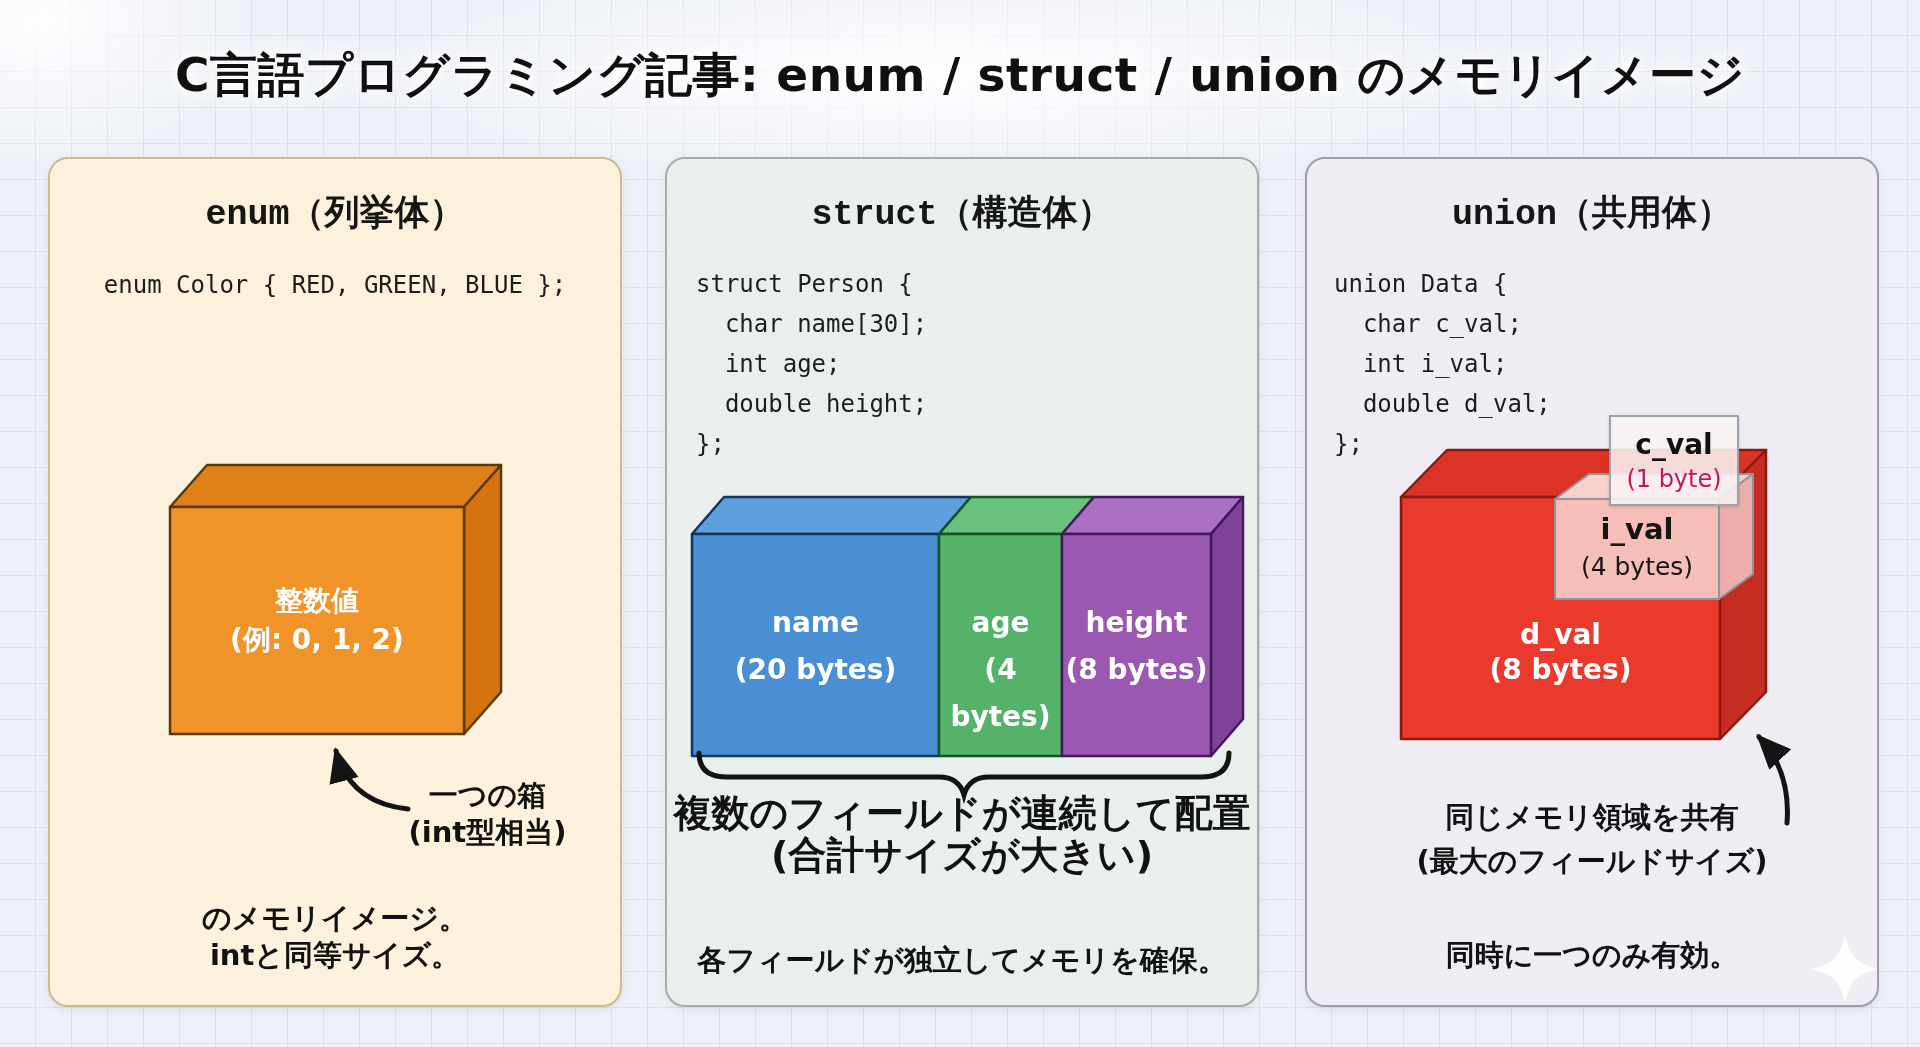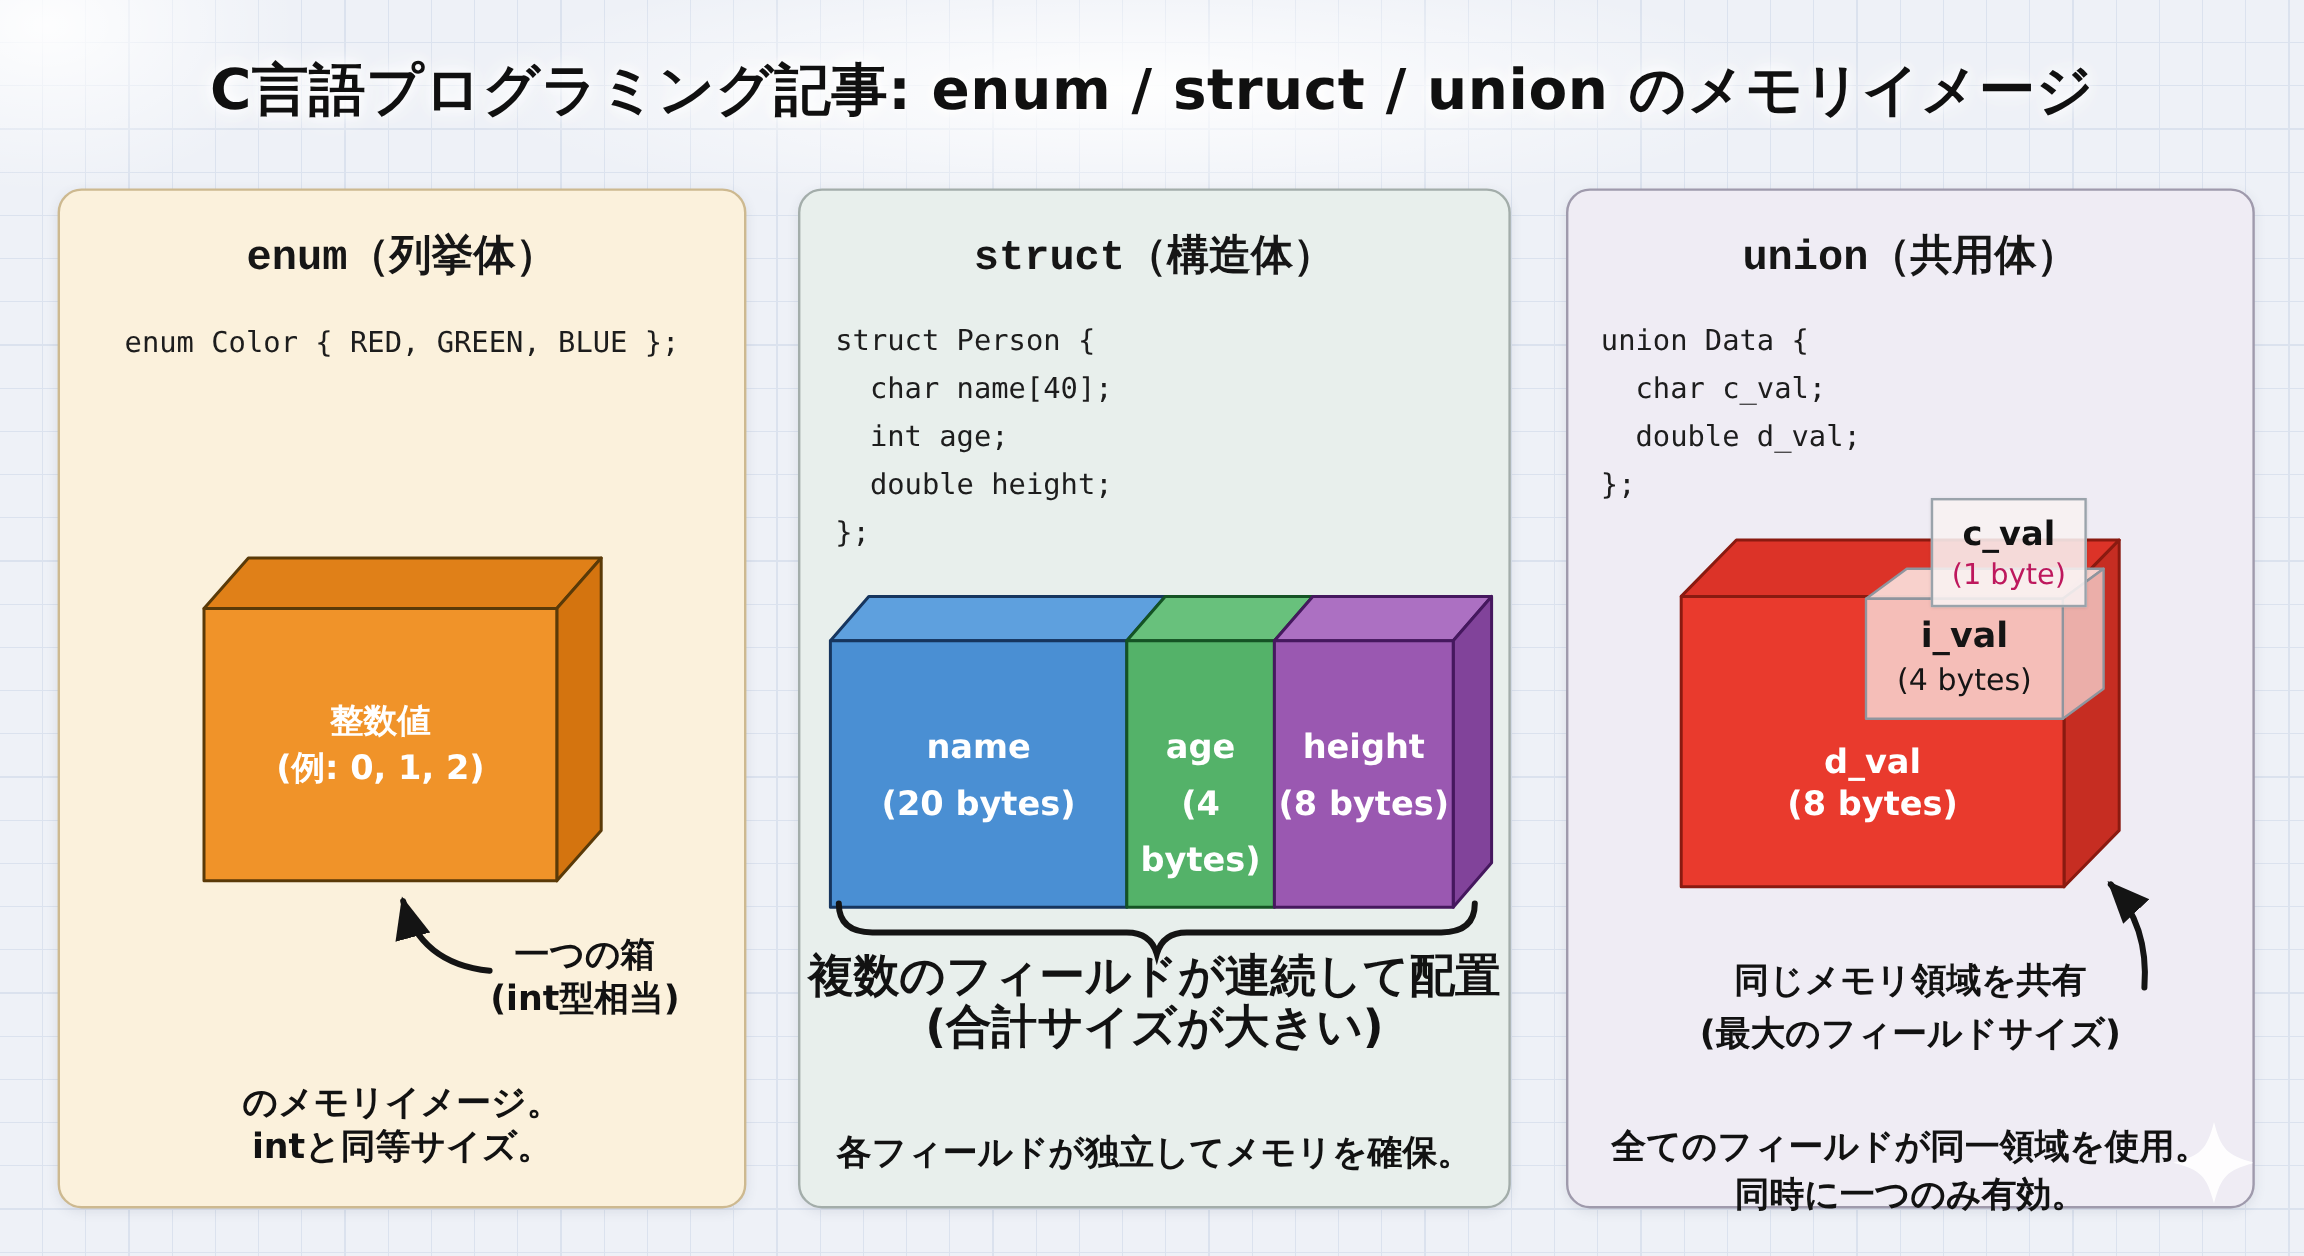--- a/index.html
+++ b/index.html
@@ -82,21 +82,21 @@
     <div class="note" style="left:0;top:741px;width:100%;font-size:29px;line-height:37px;">
       <div>のメモリイメージ。</div>
       <div>intと同等サイズ。</div>
     </div>
   </section>
 
   <section class="panel struct">
     <div class="heading">struct（構造体）</div>
     <div class="codeblock code-left">
       <div class="code-line">struct Person {</div>
-      <div class="code-line">  char name[40];</div>
+      <div class="code-line">  char name[30];</div>
       <div class="code-line">  int age;</div>
       <div class="code-line">  double height;</div>
       <div class="code-line">};</div>
     </div>
 
     <svg class="diagram" viewBox="0 0 590 846">
       <g stroke-linejoin="round" stroke-width="2.5">
 
         <polygon points="25,375 57,338 304,338 272,375" fill="#5ea0de" stroke="#16355e"></polygon>
         <rect x="25" y="375" width="247" height="222" fill="#4a8fd3" stroke="#16355e"></rect>
@@ -131,20 +131,21 @@
     <div class="note" style="left:0;top:782px;width:100%;font-size:29px;line-height:38px;">
       <div>各フィールドが独立してメモリを確保。</div>
     </div>
   </section>
 
   <section class="panel union">
     <div class="heading">union（共用体）</div>
     <div class="codeblock code-left" style="left:27px;">
       <div class="code-line">union Data {</div>
       <div class="code-line">  char c_val;</div>
+      <div class="code-line">  int i_val;</div>
       <div class="code-line">  double d_val;</div>
       <div class="code-line">};</div>
     </div>
 
     <svg class="diagram" viewBox="0 0 570 846">
       <defs>
         <marker id="ah2" orient="auto" markerWidth="9" markerHeight="8" refX="6.2" refY="3" markerUnits="strokeWidth">
           <path d="M0,0 L7,3 L0,6 z" fill="#141414"></path>
         </marker>
       </defs>
@@ -177,18 +178,17 @@
     <div class="card" style="left:302px;top:256px;width:126px;height:87px;">
       <div class="big">c_val</div>
       <div class="small">(1 byte)</div>
     </div>
 
     <div class="note" style="left:0;top:636px;width:100%;font-size:29px;line-height:44px;">
       <div>同じメモリ領域を共有</div>
       <div>(最大のフィールドサイズ)</div>
     </div>
     <div class="note" style="left:0;top:776px;width:100%;font-size:29px;line-height:40px;">
-      <div>全てのフィールドが同一領域を使用。</div>
       <div>同時に一つのみ有効。</div>
     </div>
   </section>
 
 </div>
 
 </body></html>

